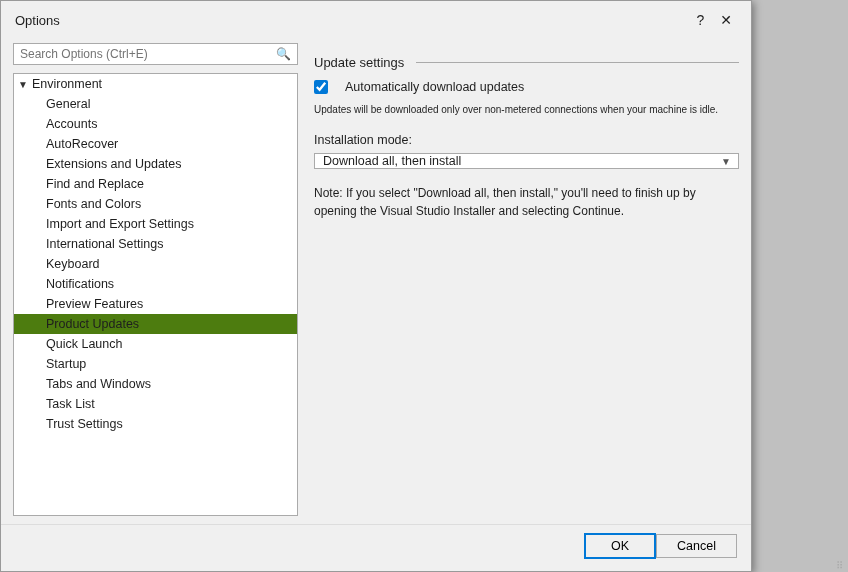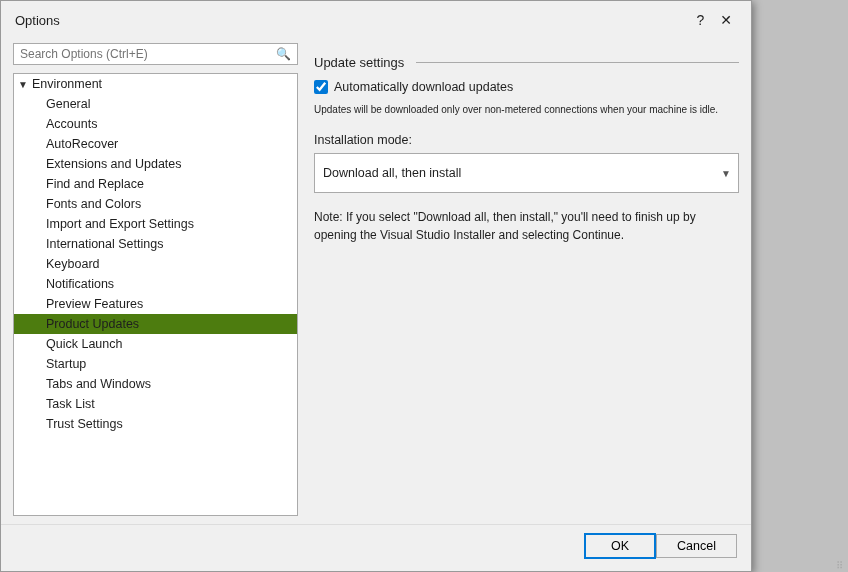--- a/index.html
+++ b/index.html
@@ -134,21 +134,21 @@
     .section-header::after {
       content: '';
       flex: 1;
       height: 1px;
       background: #aaa;
       margin-left: 4px;
     }
     .checkbox-row {
       display: flex;
       align-items: center;
-      gap: 6px;
+      gap: 17px;
       margin-bottom: 8px;
     }
     .checkbox-row input[type="checkbox"] {
       width: 14px;
       height: 14px;
       cursor: pointer;
       accent-color: #0078d7;
     }
     .checkbox-label {
       font-size: 12.5px;
@@ -160,21 +160,21 @@
       line-height: 1.5;
       max-width: 520px;
     }
     .label-row {
       font-size: 12.5px;
       margin-bottom: 6px;
     }
     .dropdown {
       width: 100%;
       max-width: 520px;
-      padding: 12px 8px;
+      padding: 0 8px;
       font-size: 12.5px;
       border: 1px solid #aaa;
       background: #fff;
       appearance: none;
       -webkit-appearance: none;
       cursor: pointer;
       position: relative;
       color: #1e1e1e;
     }
     .dropdown-wrapper {

